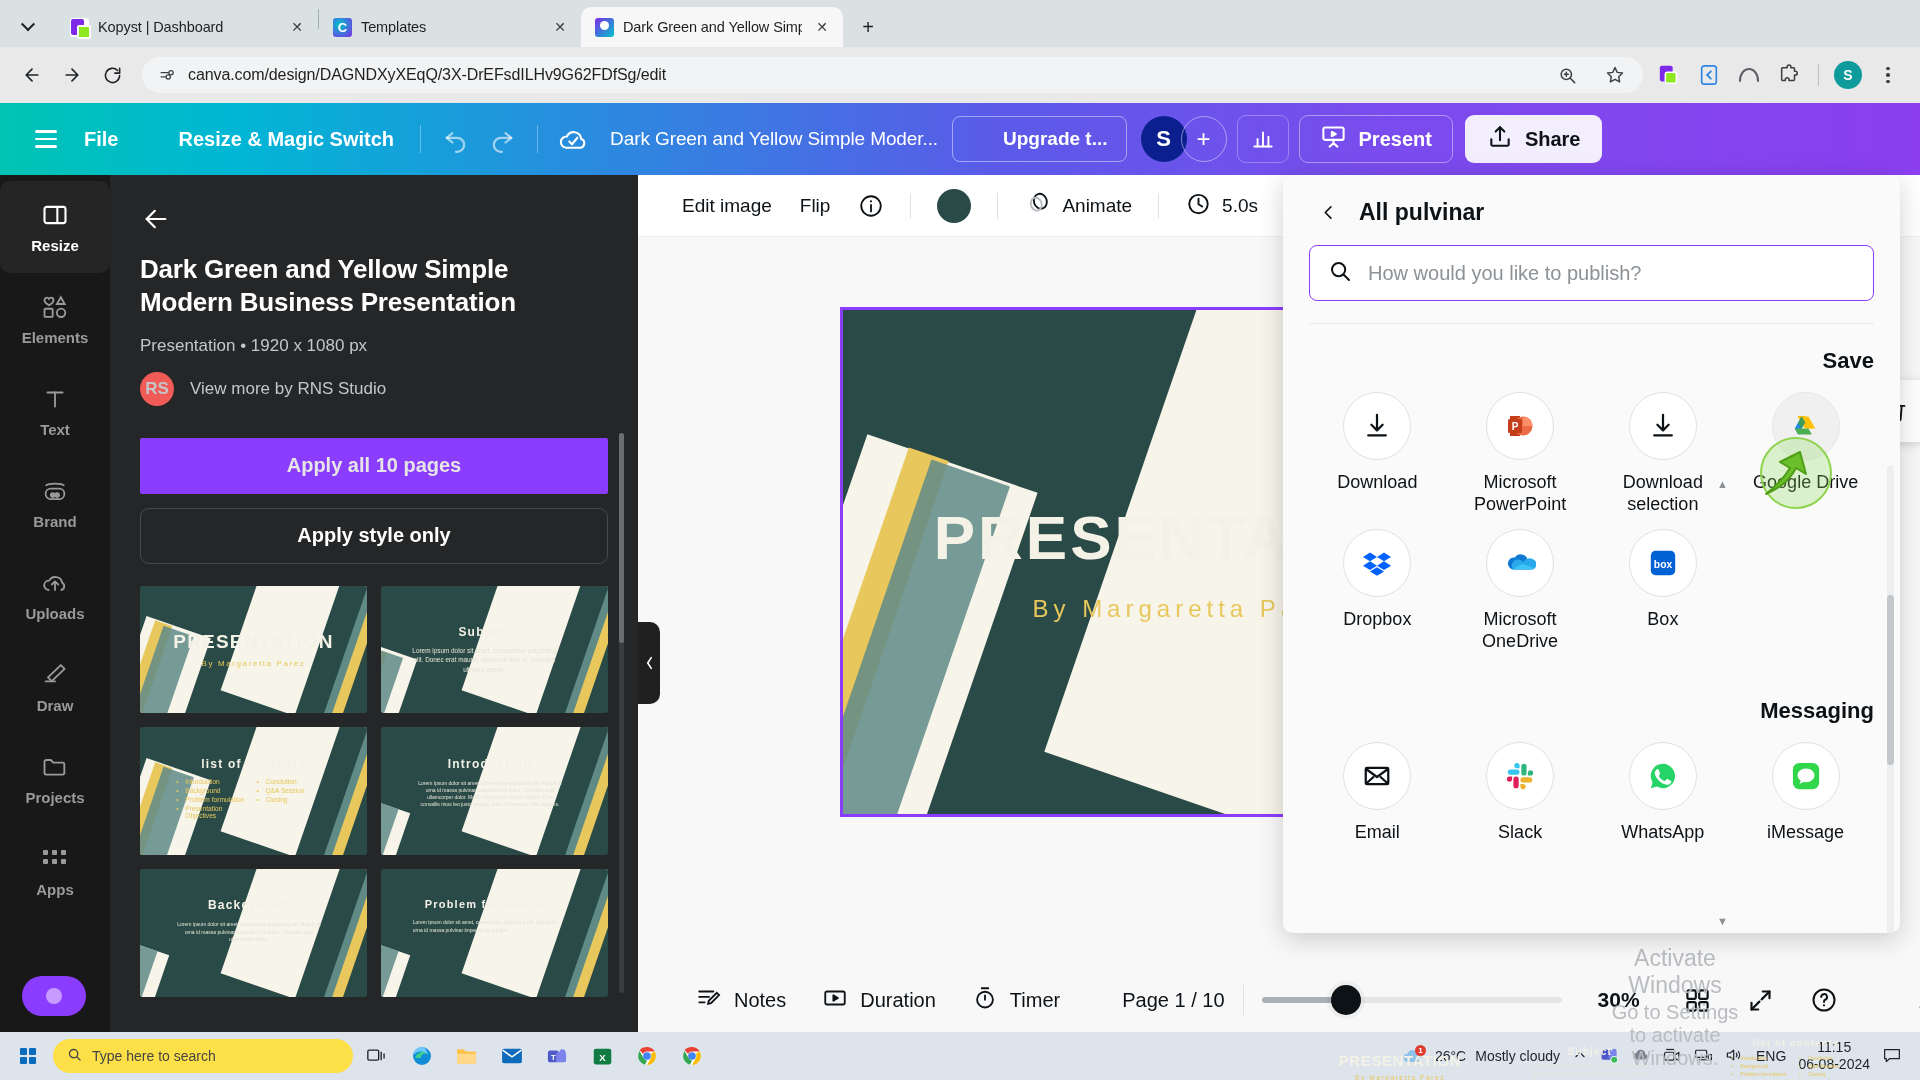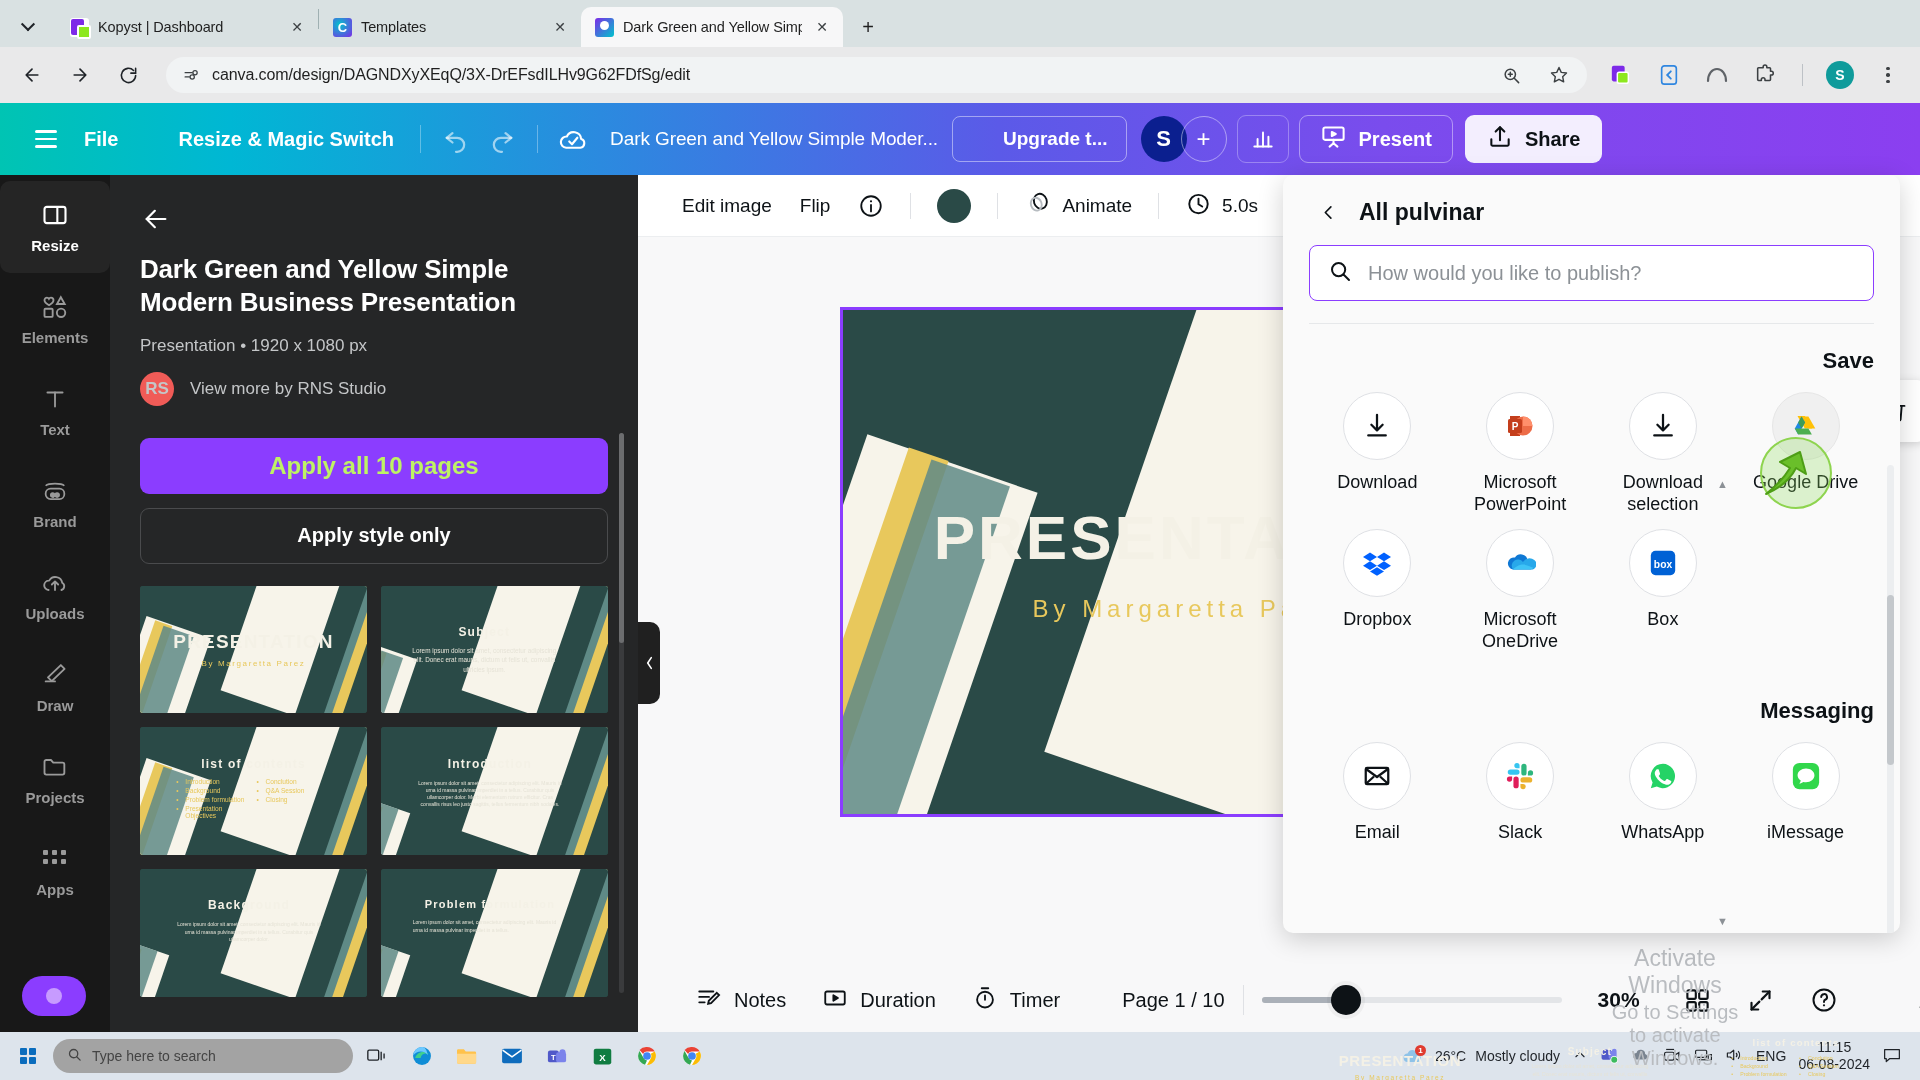--- a/index.html
+++ b/index.html
@@ -43,21 +43,21 @@
   .fav-kopyst { background:#fff; }
   .fav-kopyst:before{content:"";position:absolute;left:1px;top:1px;width:13px;height:16px;background:#7d2ae8;border-radius:2px;}
   .fav-kopyst:after{content:"";position:absolute;left:7px;top:7px;width:10px;height:10px;background:#8de81f;border-radius:2px;border:2px solid #fff;}
   .fav-canva { background:radial-gradient(circle at 35% 35%, #00c4cc, #7d2ae8); border-radius:50%;}
   .fav-canva:after{content:"C";position:absolute;inset:0;color:#fff;font-size:13px;font-weight:700;display:flex;align-items:center;justify-content:center;}
   .fav-canva-doc { background:linear-gradient(135deg,#7d2ae8,#00c4cc); border-radius:4px;}
   .fav-canva-doc:after{content:"";position:absolute;left:5px;top:3px;width:9px;height:9px;border-radius:50%;background:#fff;}
 
   .omnibar {
     position:absolute; top:47px; left:0; width:1920px; height:56px; background:#e9e9ea;
-    display:flex; align-items:center; padding:8px 14px; gap:12px;
+    display:flex; align-items:center; padding:8px 14px; gap:4px;
   }
   .navbtn { width:36px; height:36px; border-radius:50%; display:flex; align-items:center; justify-content:center;
     color:#1f1f1f; font-size:19px; }
   .navbtn.dim { color:#5f6368; }
   .urlbox {
     flex:1; height:36px; background:#f1f3f4; border-radius:18px; display:flex; align-items:center;
     gap:12px; padding:0 10px 0 16px; margin-left:8px; margin-right:4px; position:relative;
   }
   .urlbox .lock { width:18px; height:18px; flex:0 0 18px; display:flex;align-items:center;justify-content:center;}
   .urltext { flex:1; font-size:16px; color:#1f1f1f; letter-spacing:-0.1px; }
@@ -110,22 +110,22 @@
   
   .panel { position:absolute; top:175px; left:110px; width:528px; height:905px; background:#252627;
      overflow:hidden; padding:0; }
   .panel-back { margin:22px 0 0 24px; width:44px;height:44px; display:flex;align-items:center;justify-content:center;}
   .panel-title { color:#fff; font-size:26px; font-weight:700; line-height:1.28; padding:12px 34px 0 30px; letter-spacing:-0.2px;}
   .panel-sub { color:#c4c6c8; font-size:17px; padding:16px 30px 0 30px;}
   .panel-author { display:flex; align-items:center; gap:16px; padding:16px 30px 0 30px;}
   .av-rs { width:34px;height:34px;border-radius:50%;background:#f05b57;color:#fff;display:flex;align-items:center;
      justify-content:center;font-size:13px;font-weight:700;}
   .panel-author span { color:#c4c6c8; font-size:17px; }
-  .btn-apply { margin:32px 30px 0 30px; height:56px; background:#8b3dff; color:#bef264; border-radius:9px;
-     display:flex;align-items:center;justify-content:center; font-size:24px; font-weight:700;}
+  .btn-apply { margin:32px 30px 0 30px; height:56px; background:#8b3dff; color:#e5e5e5; border-radius:2px;
+     display:flex;align-items:center;justify-content:center; font-size:20px; font-weight:700;}
   .btn-style { margin:14px 30px 0 30px; height:56px; border:1px solid #4a4b4d; color:#fff; border-radius:9px;
      display:flex;align-items:center;justify-content:center; font-size:20px; font-weight:700;}
   .thumb-grid { display:grid; grid-template-columns:1fr 1fr; gap:14px; padding:22px 30px 0 30px;}
   .thumb { aspect-ratio:16/9; border-radius:3px; overflow:hidden; position:relative; background:#2c4a47;}
   .panel-scroll { position:absolute; right:14px; top:258px; width:5px; height:210px; background:#6c6d6f; border-radius:3px;}
   .panel-scroll-track { position:absolute; right:14px; top:258px; width:5px; height:560px; background:#3a3b3d; border-radius:3px;}
 
   
   .slide { position:absolute; inset:0; background:#2a4a47; overflow:hidden;}
   .slide:before{content:"";position:absolute;right:-2%;top:-10%;width:46%;height:125%;background:#f7f4ea;
@@ -206,21 +206,21 @@
   .opt-label { font-size:18px; color:#0d1216; text-align:center; line-height:1.2; max-width:115px;}
   .pop-scroll-track { position:absolute; right:6px; top:290px; width:7px; height:640px; background:#eceef0; border-radius:4px; z-index:45;}
   .pop-scroll-thumb { position:absolute; right:6px; top:420px; width:7px; height:170px; background:#c4c8cc; border-radius:4px; z-index:46;}
   .cursor-ring { position:absolute; width:72px;height:72px;border-radius:50%;background:rgba(140,220,90,.28);
      border:2px solid #8ed44f; z-index:60; pointer-events:none;}
 
   
   .taskbar { position:absolute; bottom:0; left:0; width:1920px; height:48px;
      background:#dde4ec; display:flex; align-items:center; padding:0 6px; gap:3px;}
   .tb-start { width:44px;height:40px;display:flex;align-items:center;justify-content:center;}
-  .tb-search { width:300px;height:34px;background:#a3a3a3;border-radius:17px; display:flex;align-items:center;gap:10px;
+  .tb-search { width:300px;height:34px;background:#fde047;border-radius:17px; display:flex;align-items:center;gap:10px;
      padding:0 14px; font-size:14px; color:#444;}
   .tb-icon { width:42px;height:40px;display:flex;align-items:center;justify-content:center;}
   .tray { margin-left:auto; display:flex; align-items:center; gap:12px; padding-right:12px; color:#1f2328; font-size:14px;}
   .tray-weather{display:flex;align-items:center;gap:9px;}
   .tray-clock{ text-align:center; line-height:1.18; font-size:14px;}
   .win-grid { display:grid; grid-template-columns:1fr 1fr; grid-template-rows:1fr 1fr; gap:2px; width:16px;height:16px;}
   .win-grid i{display:block;background:#0a6cbd;border-radius:1px;}
 </style>
 </head>
 <body>

